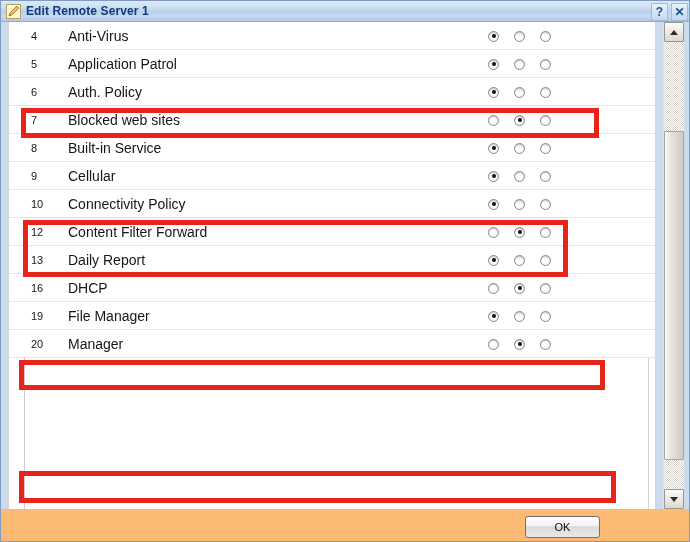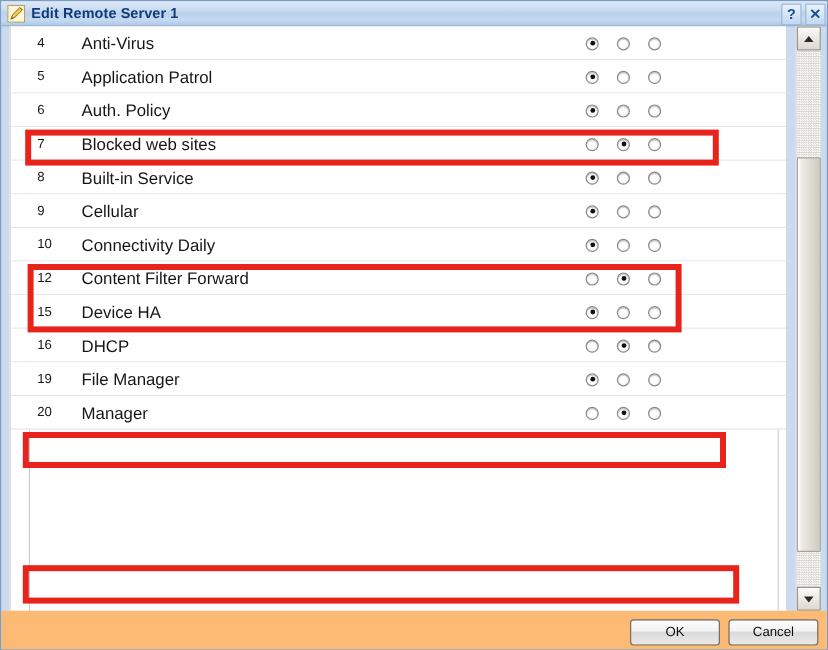--- a/index.html
+++ b/index.html
@@ -335,39 +335,39 @@
           <span class="idx">9</span>
           <span class="label">Cellular</span>
           <span class="radios">
             <span class="radio on"></span>
             <span class="radio"></span>
             <span class="radio"></span>
           </span>
         </div>
         <div class="row">
           <span class="idx">10</span>
-          <span class="label">Connectivity Daily</span>
+          <span class="label">Connectivity Policy</span>
           <span class="radios">
             <span class="radio on"></span>
             <span class="radio"></span>
             <span class="radio"></span>
           </span>
         </div>
         <div class="row">
           <span class="idx">12</span>
           <span class="label">Content Filter Forward</span>
           <span class="radios">
             <span class="radio"></span>
             <span class="radio on"></span>
             <span class="radio"></span>
           </span>
         </div>
         <div class="row">
-          <span class="idx">15</span>
-          <span class="label">Device HA</span>
+          <span class="idx">13</span>
+          <span class="label">Daily Report</span>
           <span class="radios">
             <span class="radio on"></span>
             <span class="radio"></span>
             <span class="radio"></span>
           </span>
         </div>
         <div class="row">
           <span class="idx">16</span>
           <span class="label">DHCP</span>
           <span class="radios">
@@ -409,16 +409,15 @@
       <span class="arrow-up"></span>
     </div>
     <div class="sb-thumb"></div>
     <div class="sb-btn down">
       <span class="arrow-down"></span>
     </div>
   </div>
 
   <div class="footer">
     <div class="btn ok">OK</div>
-    <div class="btn cancel">Cancel</div>
   </div>
 
 </div>
 
 </body></html>

